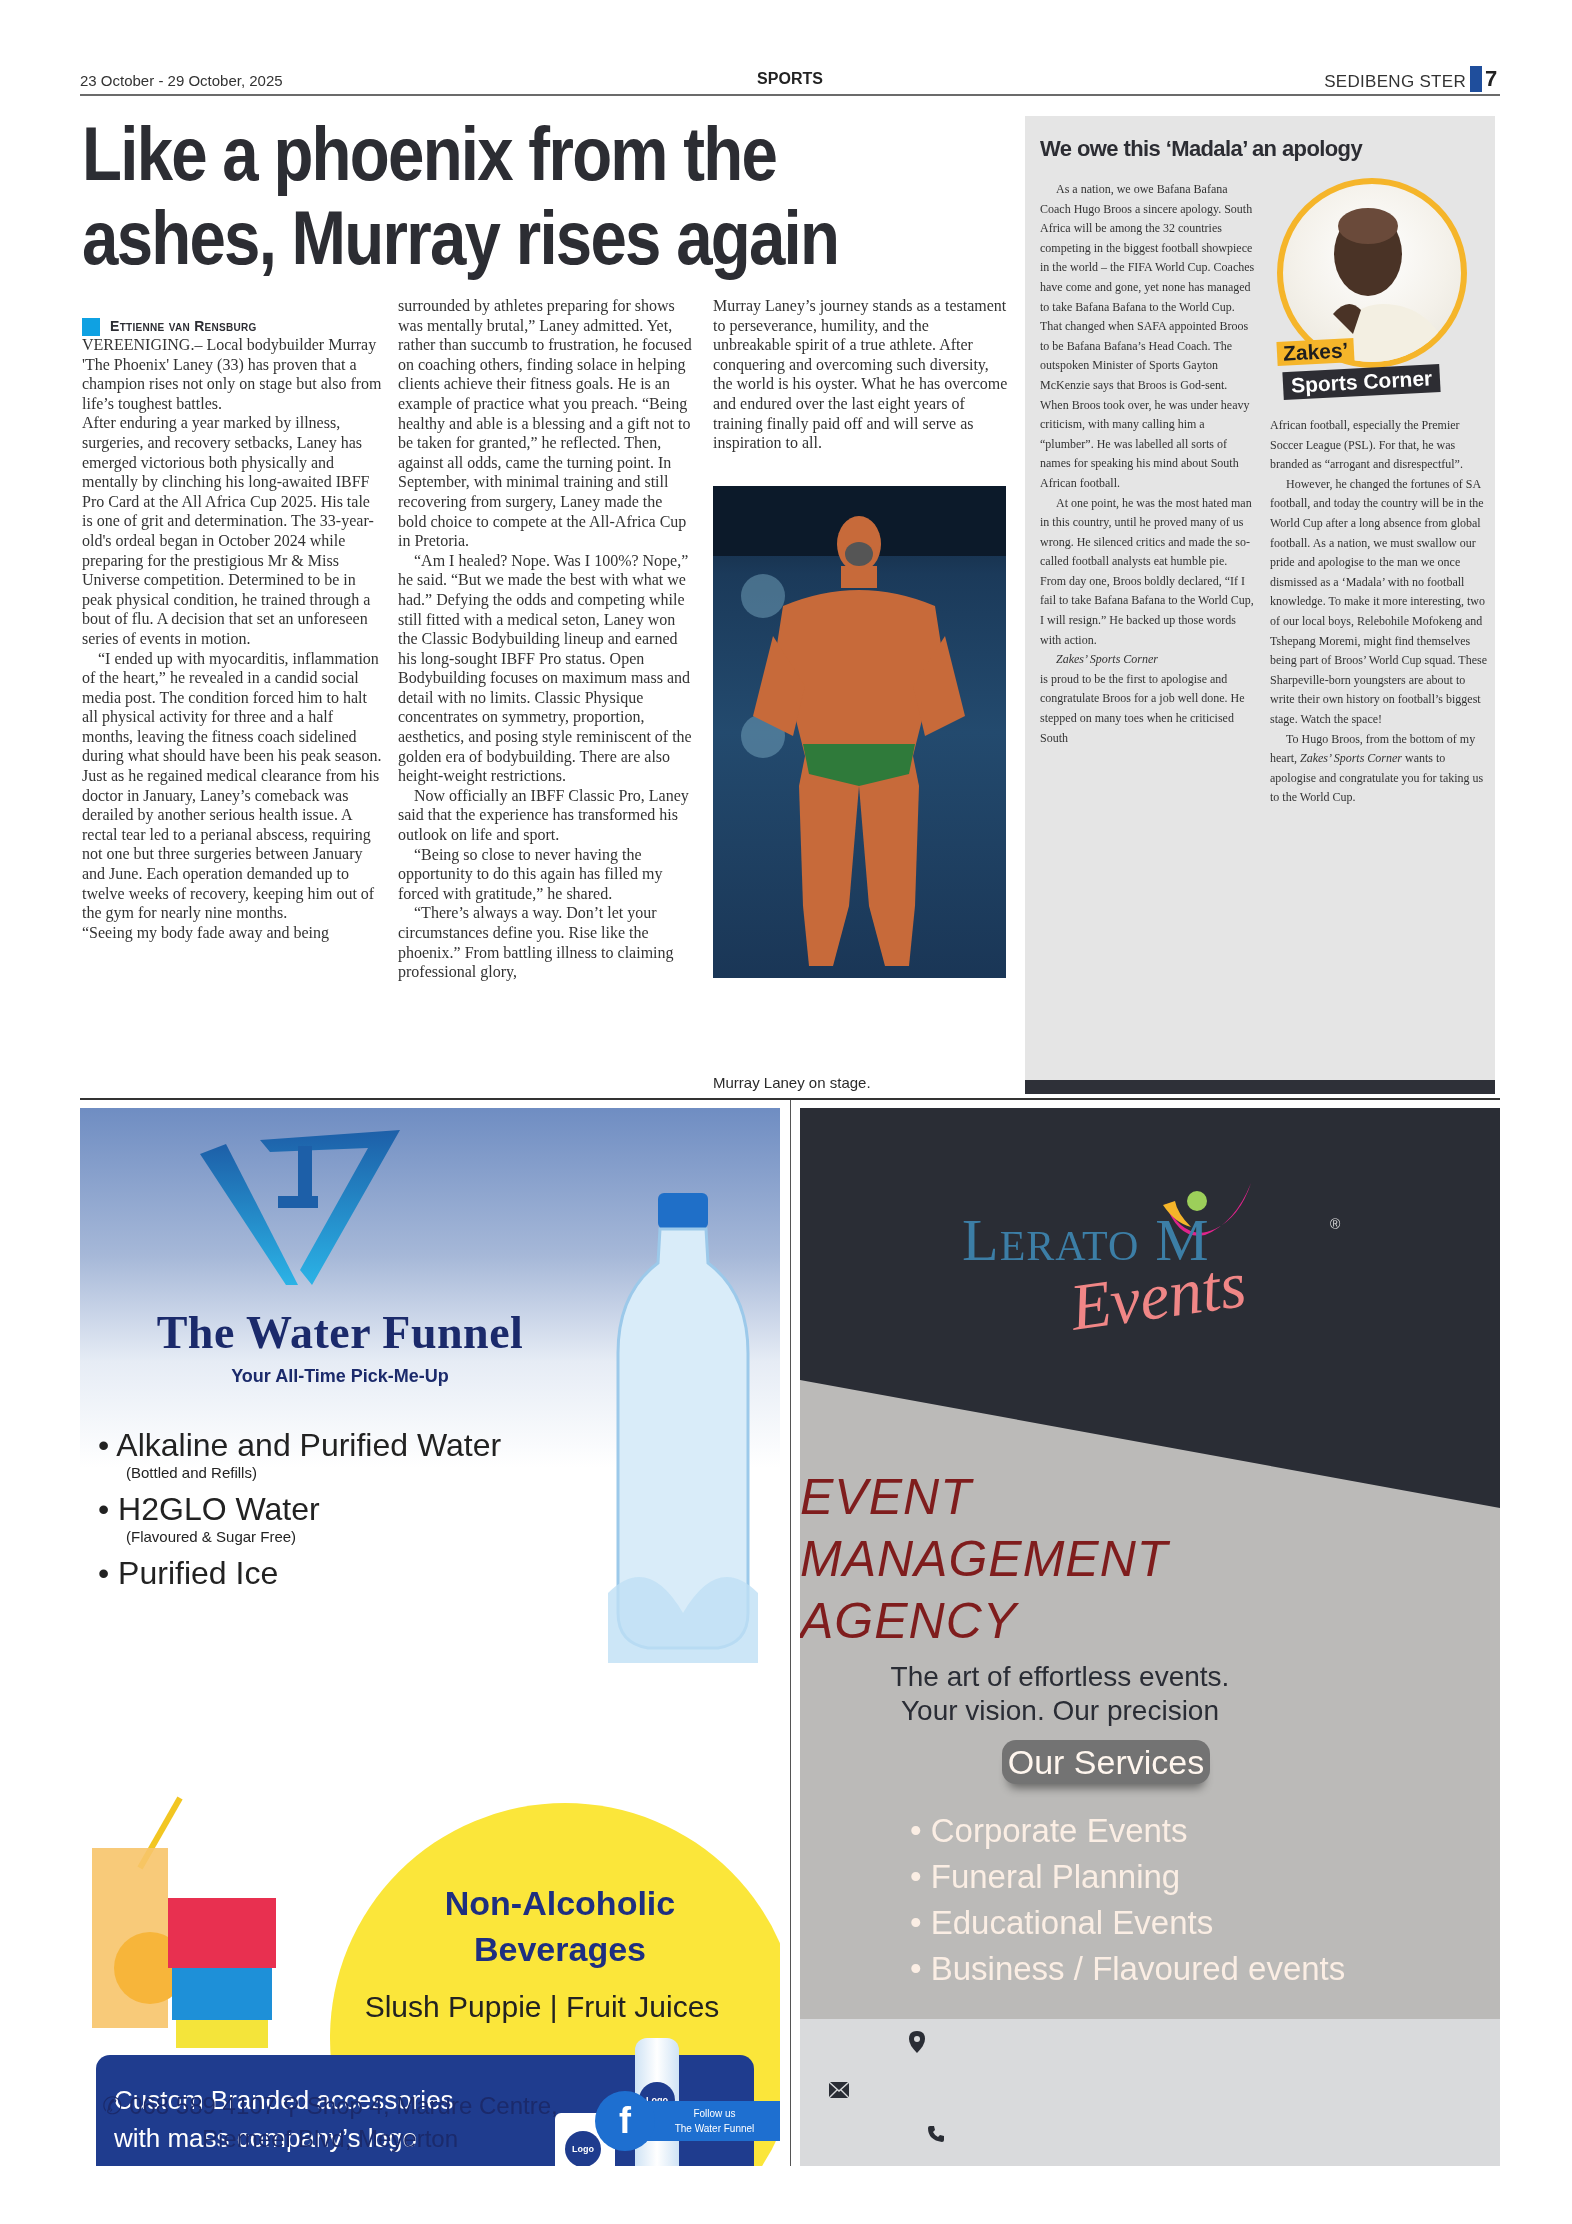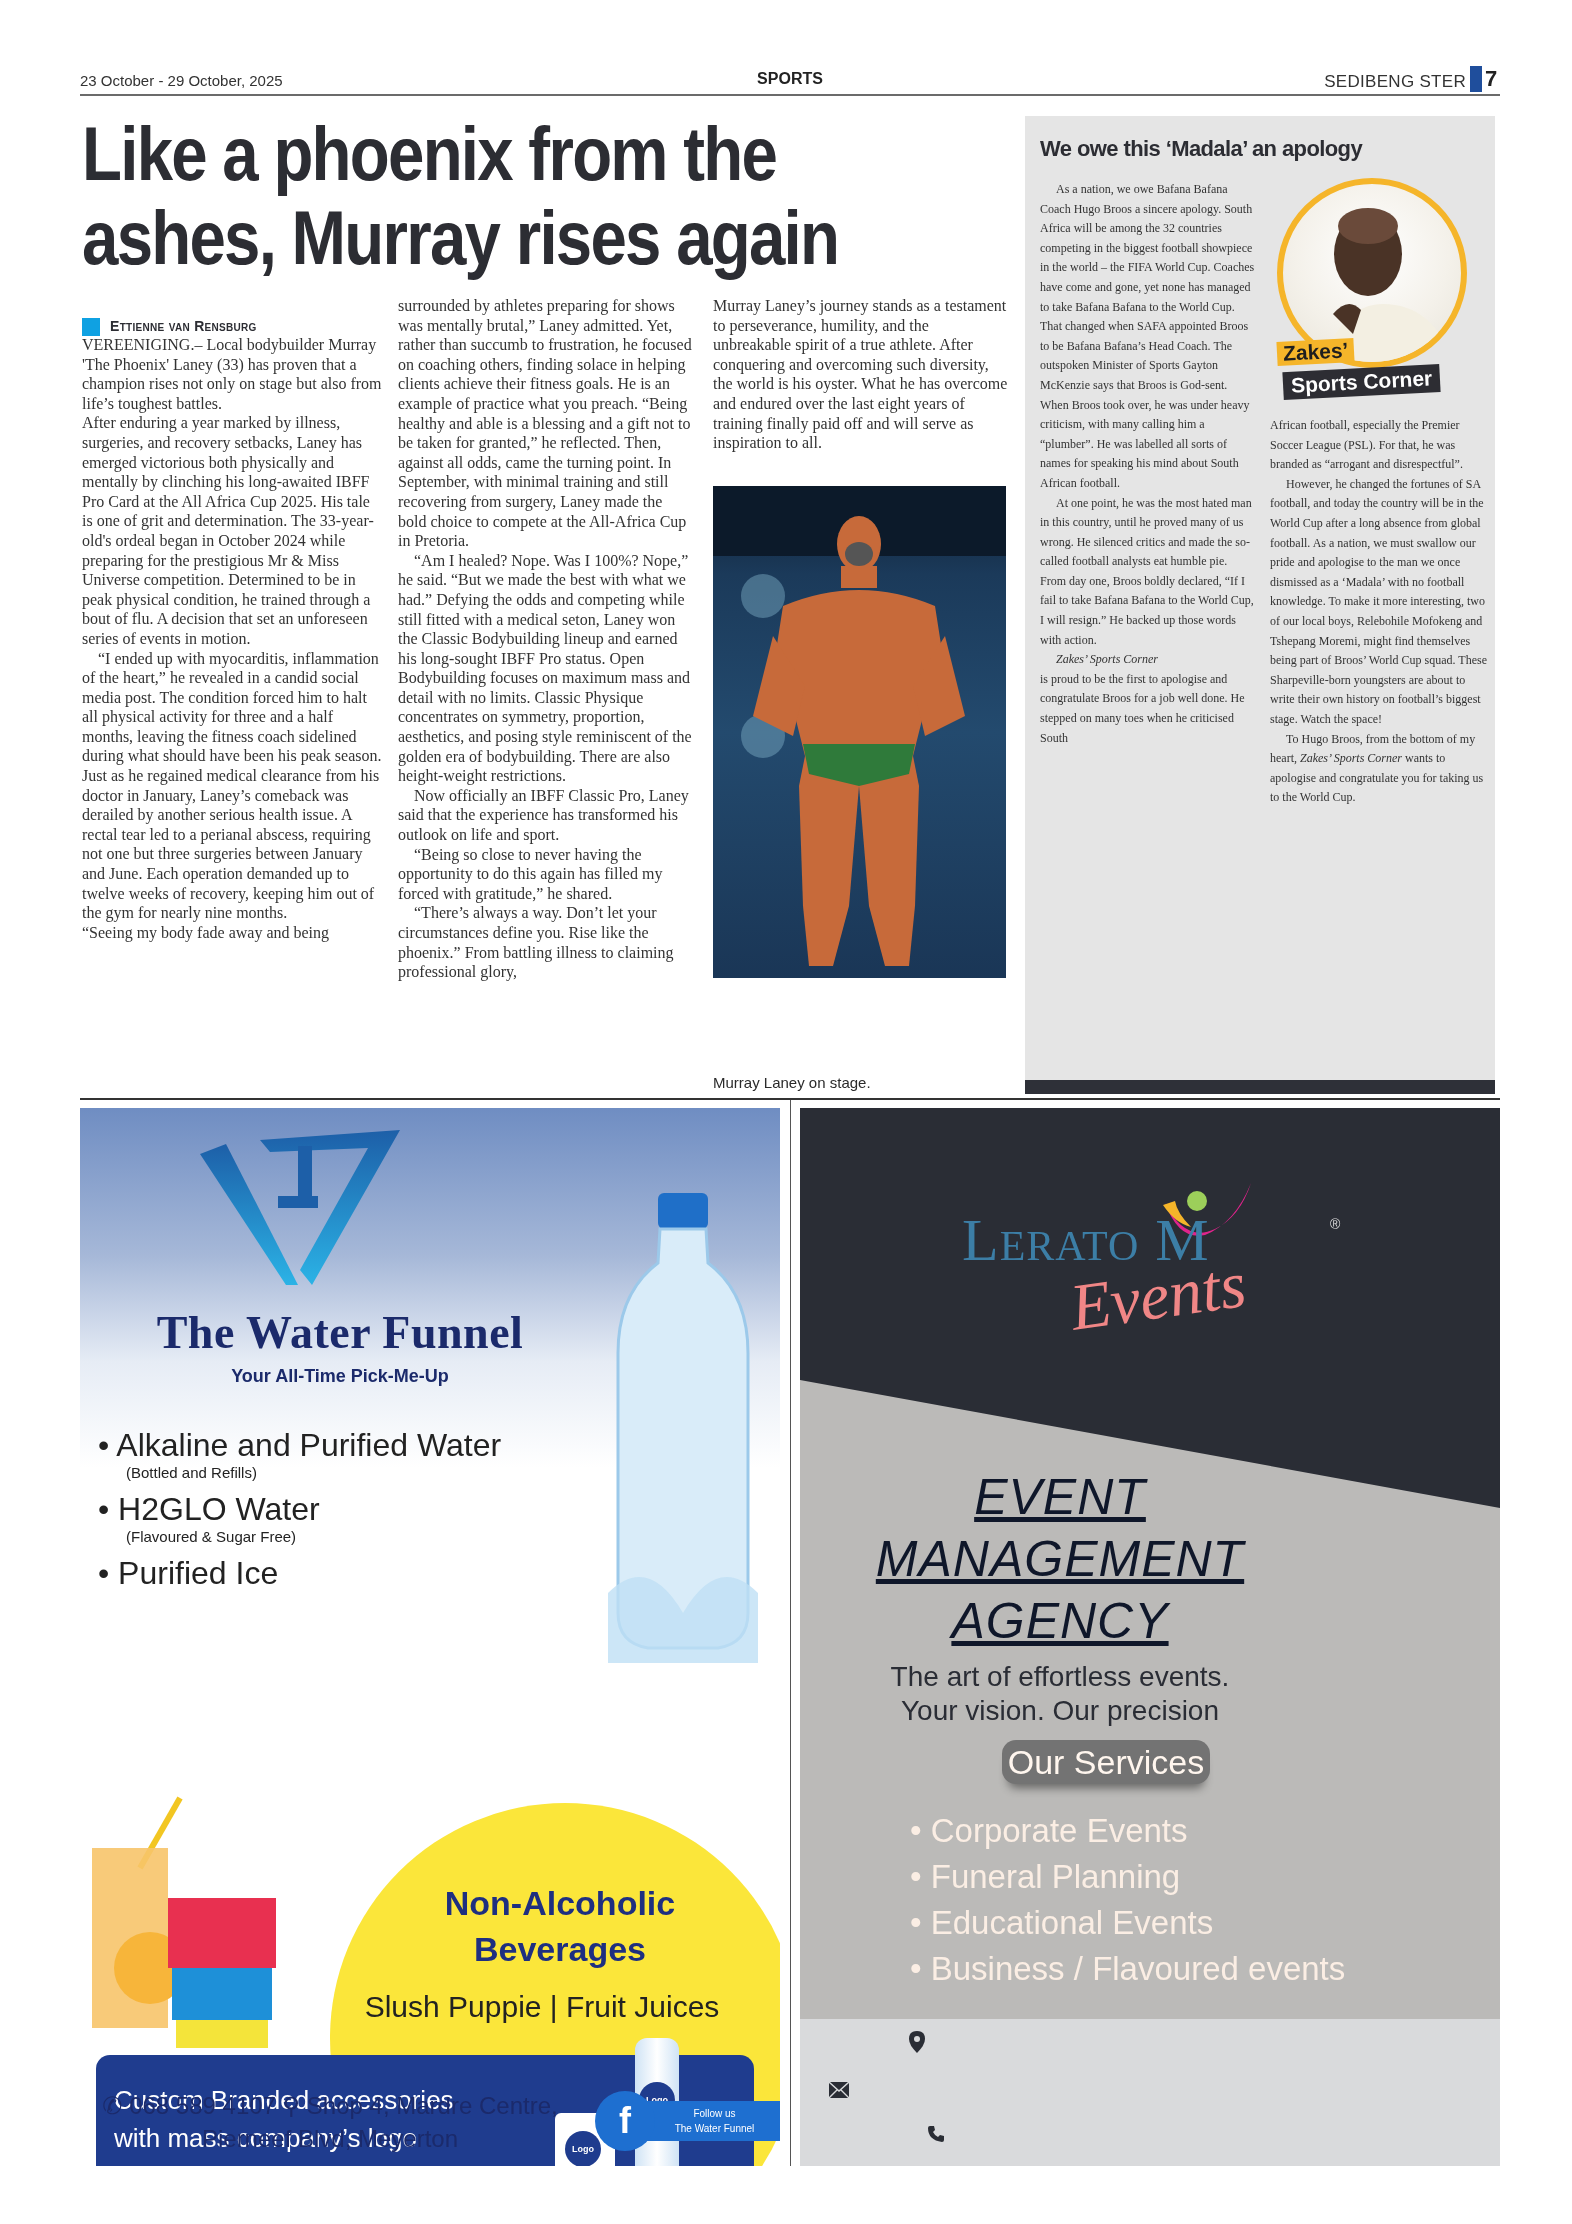--- a/index.html
+++ b/index.html
@@ -75,21 +75,21 @@
   .ad1 .fb .circle { position: absolute; left: 0; top: 0; width: 60px; height: 60px; border-radius: 50%; background: #1e6fd0; color: #fff; font: bold 36px "Liberation Sans", sans-serif; display: flex; align-items: center; justify-content: center; }
   .ad1 .fb .band { position: absolute; left: 40px; top: 10px; width: 145px; height: 40px; background: #1e6fd0; color: #fff; font: 10px "Liberation Sans", sans-serif; text-align: center; padding-left: 14px; line-height: 15px; padding-top: 5px; }
 
   
   .ad2 { position: absolute; left: 800px; top: 1108px; width: 700px; height: 1058px; overflow: hidden; background: #bbbab8; }
   .ad2 .dark { position: absolute; left: 0; top: 0; width: 700px; height: 400px; background: #2a2d35; clip-path: polygon(0 0, 100% 0, 100% 100%, 0 68%); }
   .ad2 .logo-word { position: absolute; left: 162px; top: 98px; font: 60px "Liberation Serif", serif; color: #3c7ea6; letter-spacing: 1px; font-variant: small-caps; }
   .ad2 .reg { position: absolute; left: 530px; top: 108px; font: 14px "Liberation Sans", sans-serif; color: #ddd; }
   .ad2 .script { position: absolute; left: 270px; top: 150px; font: italic 66px "Liberation Serif", serif; color: #f08686; transform: rotate(-8deg); }
   .ad2 .figure { position: absolute; left: 355px; top: 75px; width: 100px; height: 70px; }
-  .ad2 .ema { position: absolute; left: 0; top: 358px; width: 520px; text-align: center; font: italic 50px "Liberation Sans", sans-serif; color: #0f172a; line-height: 62px; letter-spacing: 1px; text-decoration: underline; }
+  .ad2 .ema { position: absolute; left: 0; top: 358px; width: 520px; text-align: left; font: italic 50px "Liberation Sans", sans-serif; color: #7f1d1d; line-height: 62px; letter-spacing: 1px; }
   .ad2 .art { position: absolute; left: 0; top: 552px; width: 520px; text-align: center; font: 28px "Liberation Sans", sans-serif; color: #2a2d35; line-height: 34px; }
   .ad2 .svcbtn { position: absolute; left: 202px; top: 632px; width: 208px; height: 44px; background: #737373; border-radius: 14px; color: #fff6ee; font: 34px "Liberation Sans", sans-serif; text-align: center; line-height: 44px; box-shadow: 0 10px 10px -6px rgba(0,0,0,0.45); }
   .ad2 .svcs { position: absolute; left: 110px; top: 700px; font: 33px "Liberation Sans", sans-serif; color: #fbeee4; line-height: 46px; }
   .ad2 .contact { position: absolute; left: 0; top: 911px; width: 700px; height: 150px; background: #d9dadc; }
   .ad2 .ic { position: absolute; width: 22px; height: 22px; display: flex; align-items: center; justify-content: center; }
 </style>
 </head>
 <body>
 
 <div class="pghead">

